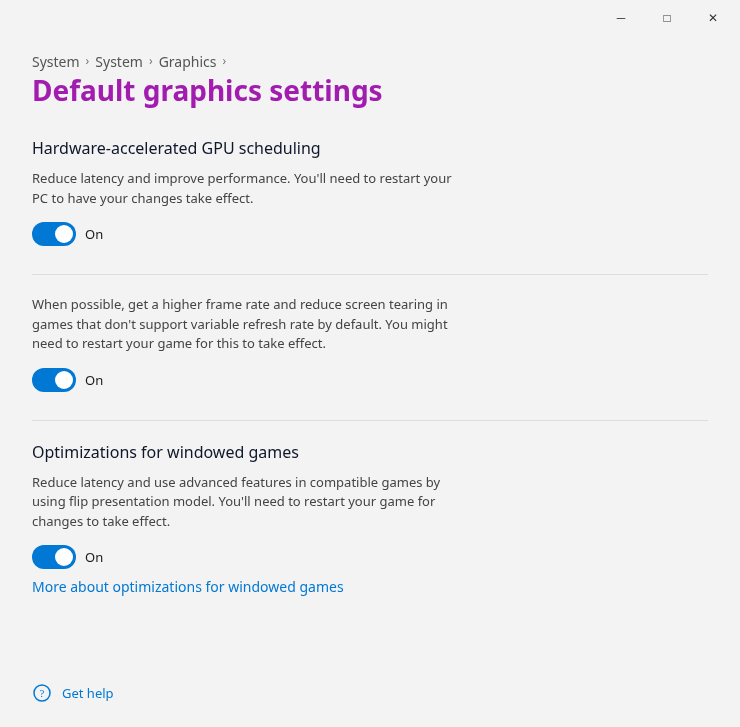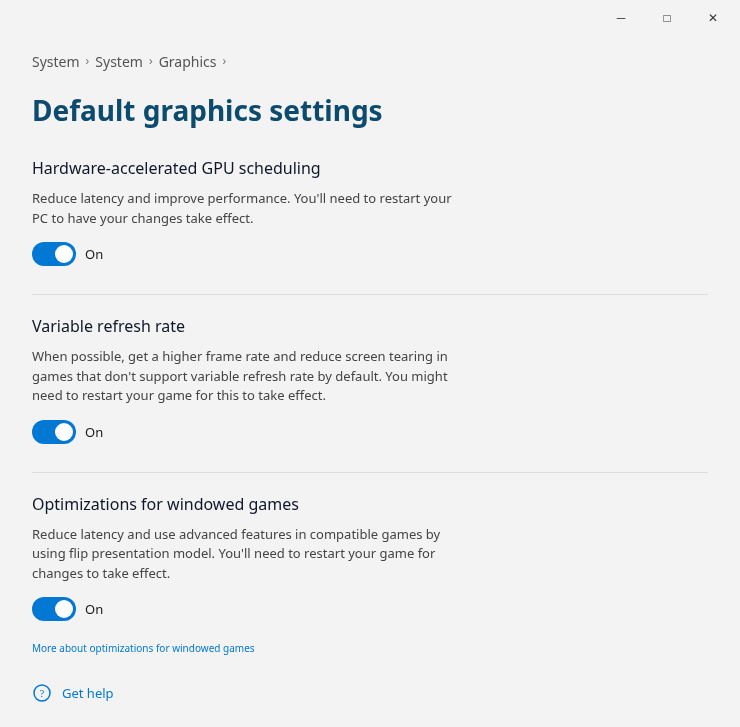--- a/index.html
+++ b/index.html
@@ -66,23 +66,23 @@
 
     .breadcrumb-separator {
       font-size: 12px;
       color: #777;
       margin: 0 6px;
     }
 
     .breadcrumb-current {
       font-size: 28px;
       font-weight: 700;
-      color: #0c4a6e;
+      color: #a21caf;
       width: 100%;
-      margin-top: 20px;
+      margin-top: 0;
     }
 
     .section {
       margin-bottom: 28px;
     }
 
     .section-title {
       font-size: 16px;
       font-weight: 400;
       color: #0f172a;
@@ -135,25 +135,25 @@
       left: 23px;
       transition: left 0.2s;
     }
 
     .toggle-label {
       font-size: 13px;
       color: #1a1a1a;
     }
 
     .link {
-      font-size: 10px;
+      font-size: 14px;
       color: #0078d4;
       text-decoration: none;
       cursor: pointer;
-      margin-top: 20px;
+      margin-top: 8px;
       display: inline-block;
     }
 
     .footer {
       position: absolute;
       bottom: 24px;
       left: 32px;
       display: flex;
       flex-direction: column;
       gap: 12px;
@@ -217,21 +217,20 @@
           <input type="checkbox" checked="" style="">
           <span class="toggle-slider"></span>
         </label>
         <span class="toggle-label">On</span>
       </div>
     </div>
 
     <hr class="section-divider">
 
     <div class="section">
-      <div class="section-title">Variable refresh rate</div>
       <div class="section-desc">When possible, get a higher frame rate and reduce screen tearing in games that don't support variable refresh rate by default. You might need to restart your game for this to take effect.</div>
       <div class="toggle-row">
         <label class="toggle">
           <input type="checkbox" checked="" style="">
           <span class="toggle-slider"></span>
         </label>
         <span class="toggle-label">On</span>
       </div>
     </div>
 

